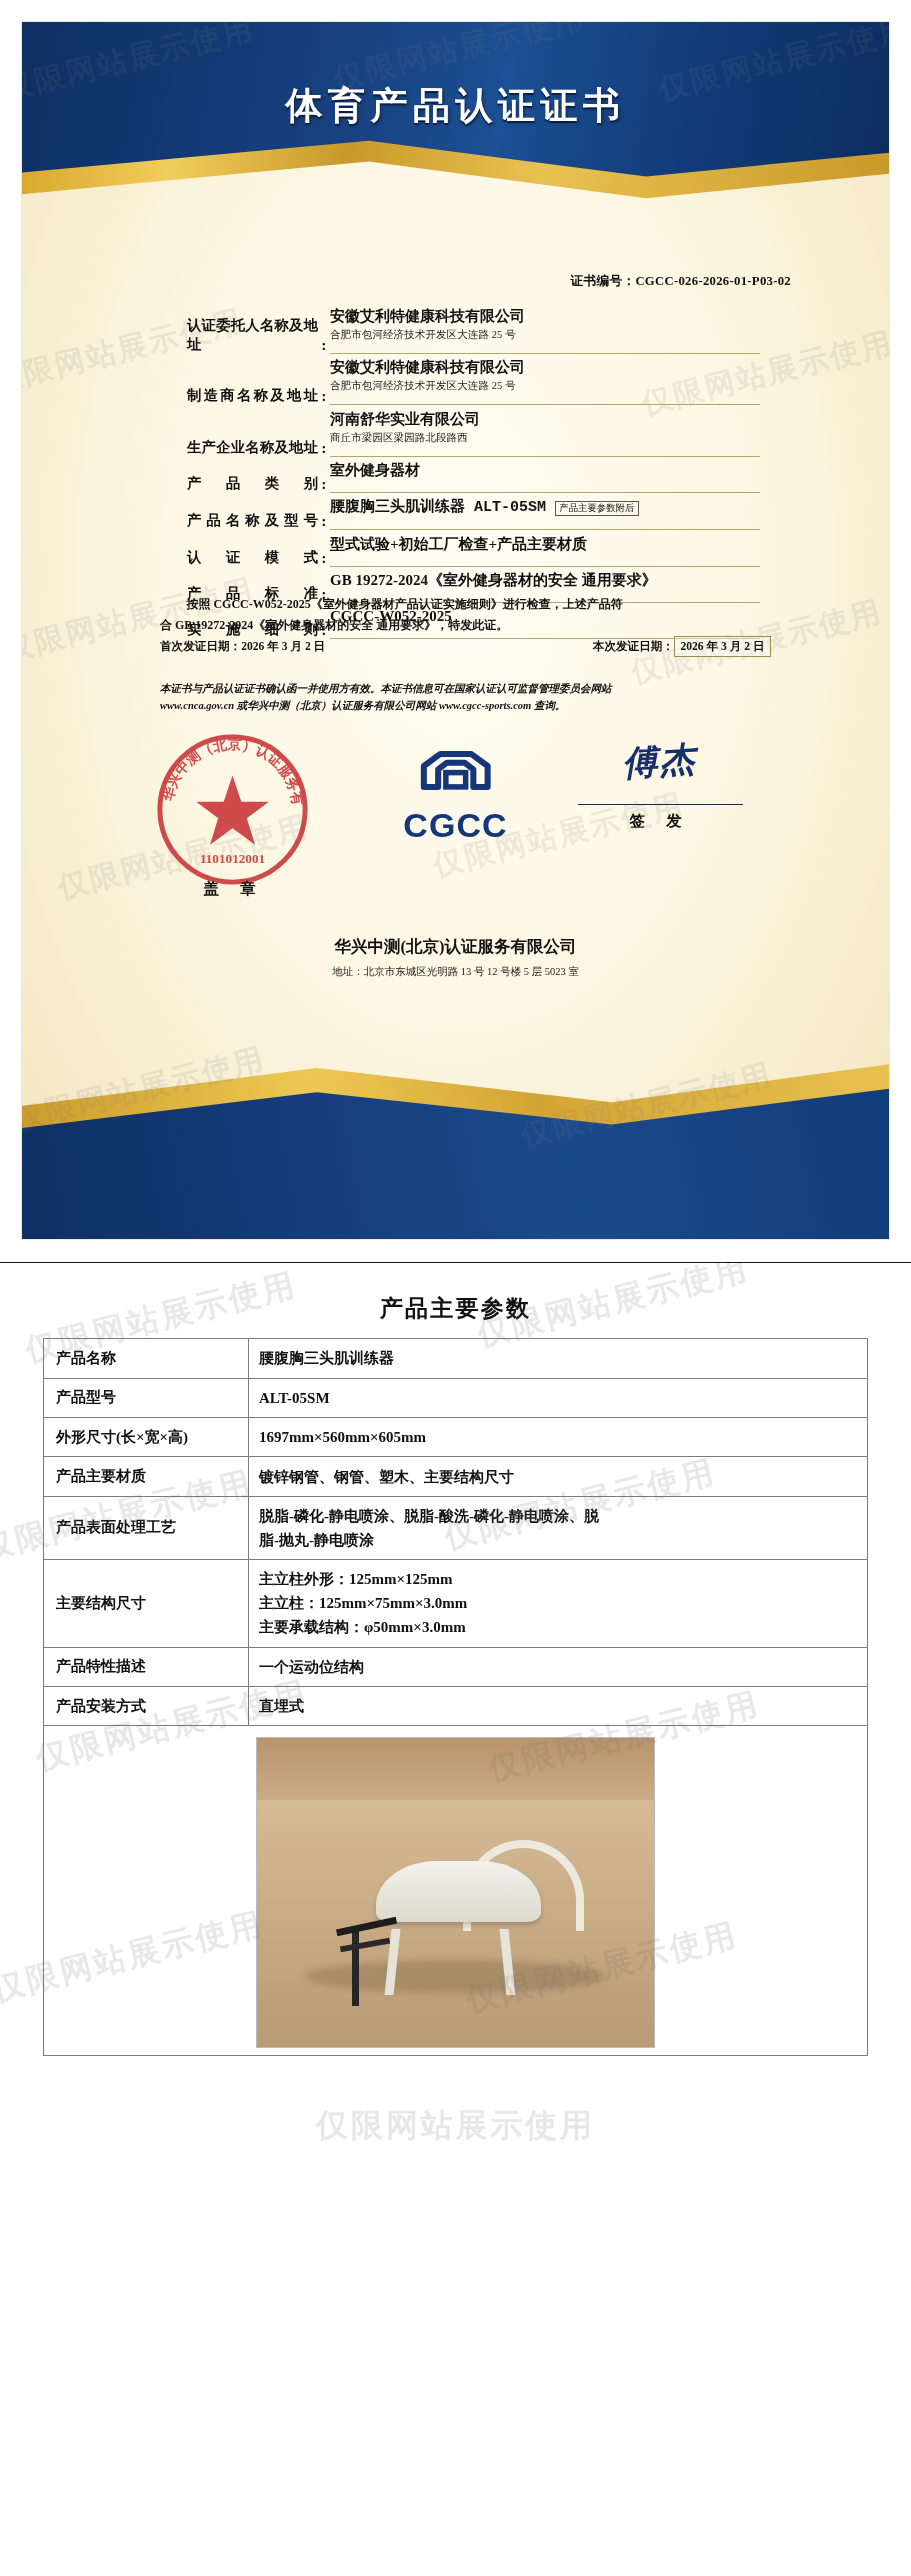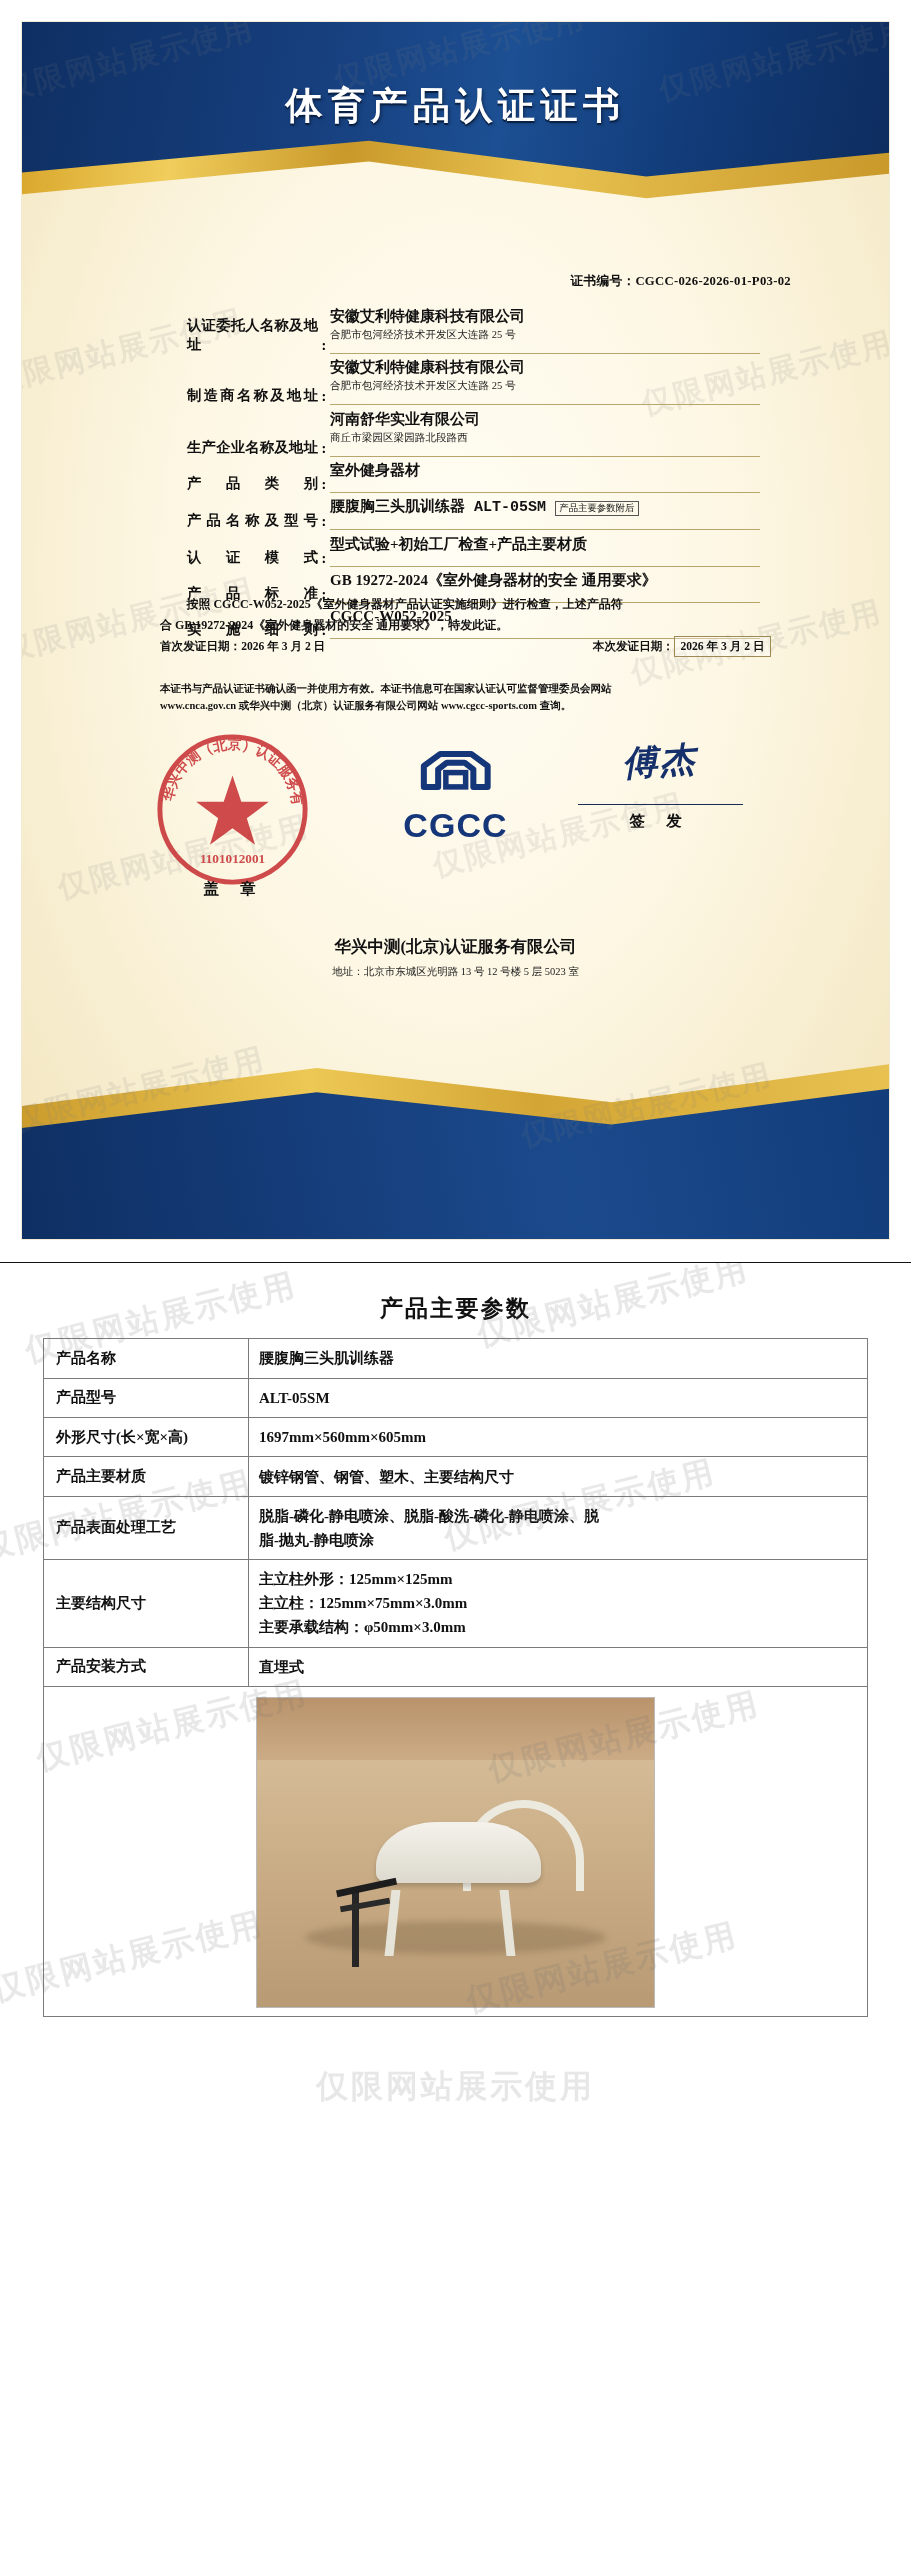--- a/index.html
+++ b/index.html
@@ -152,21 +152,21 @@
 
   .dates{
     position:absolute;top:617px;left:138px;width:611px;
     display:flex;justify-content:space-between;
     font-size:11.6px;font-weight:bold;color:#111;z-index:6;
   }
   .dates .box{border:0.6px solid #9d8a55;padding:2.8px 5.5px;background:rgba(255,255,255,.35);}
 
   .legal{
     position:absolute;top:659px;left:138px;width:611px;
-    font-size:10.5px;line-height:1.6;color:#111;font-weight:bold;z-index:6;
+    font-size:10.5px;line-height:1.6;color:#111;font-weight:bold;z-index:6;font-style:italic;
   }
   .legal .url{font-weight:bold;}
 
   .seal{
     position:absolute;left:128px;top:705px;width:165px;height:165px;z-index:7;
   }
   .seal svg{width:165px;height:165px;}
   .seal-label{
     position:absolute;left:165px;top:857px;width:94px;text-align:center;
     font-size:15.4px;font-weight:bold;color:#111;letter-spacing:8.8px;z-index:8;
@@ -505,20 +505,26 @@
         </tr>
         <tr>
           <td class="k">主要结构尺寸</td>
           <td class="v">
             <span class="ln">主立柱外形：125mm×125mm</span>
             <span class="ln">主立柱：125mm×75mm×3.0mm</span>
             <span class="ln">主要承载结构：φ50mm×3.0mm</span>
           </td>
         </tr>
         <tr>
+          <td class="k">产品特性描述</td>
+          <td class="v">
+            <span class="ln">一个运动位结构</span>
+          </td>
+        </tr>
+        <tr>
           <td class="k">产品安装方式</td>
           <td class="v">
             <span class="ln">直埋式</span>
           </td>
         </tr>
         <tr>
           <td class="photo-cell" colspan="2">
             <div class="photo-box">
               <div class="ph-sky"></div>
               <div class="ph-ground"></div>

